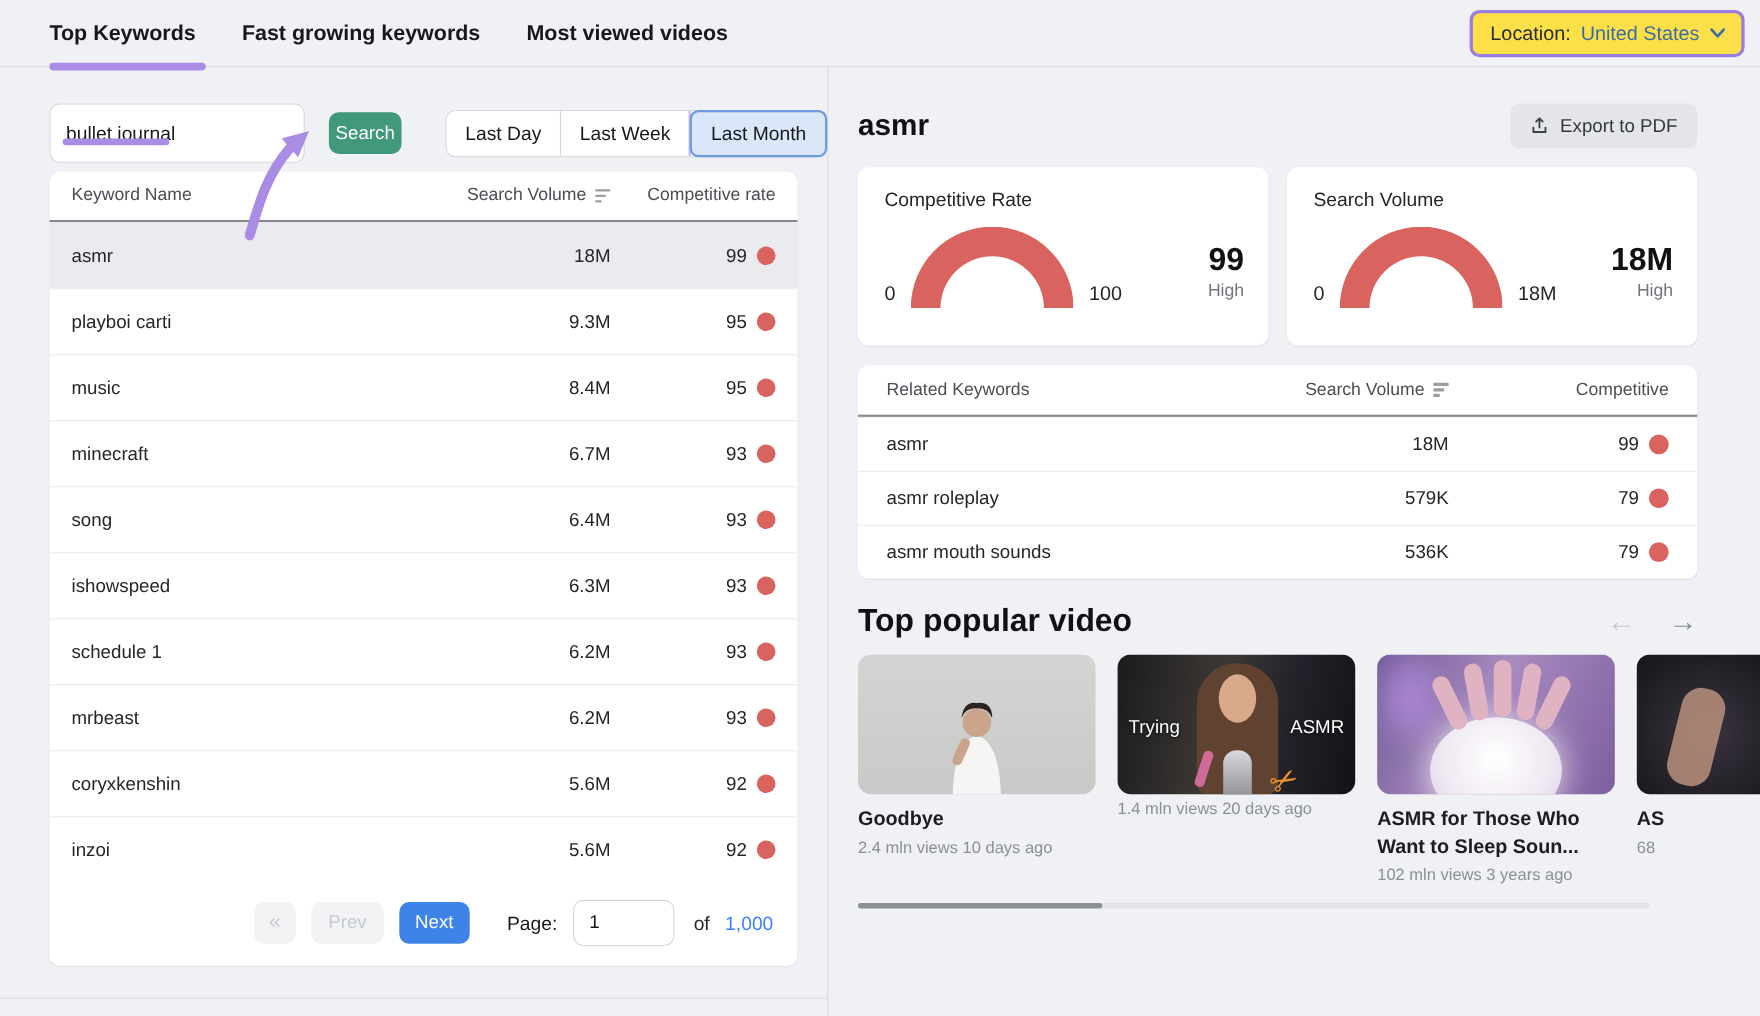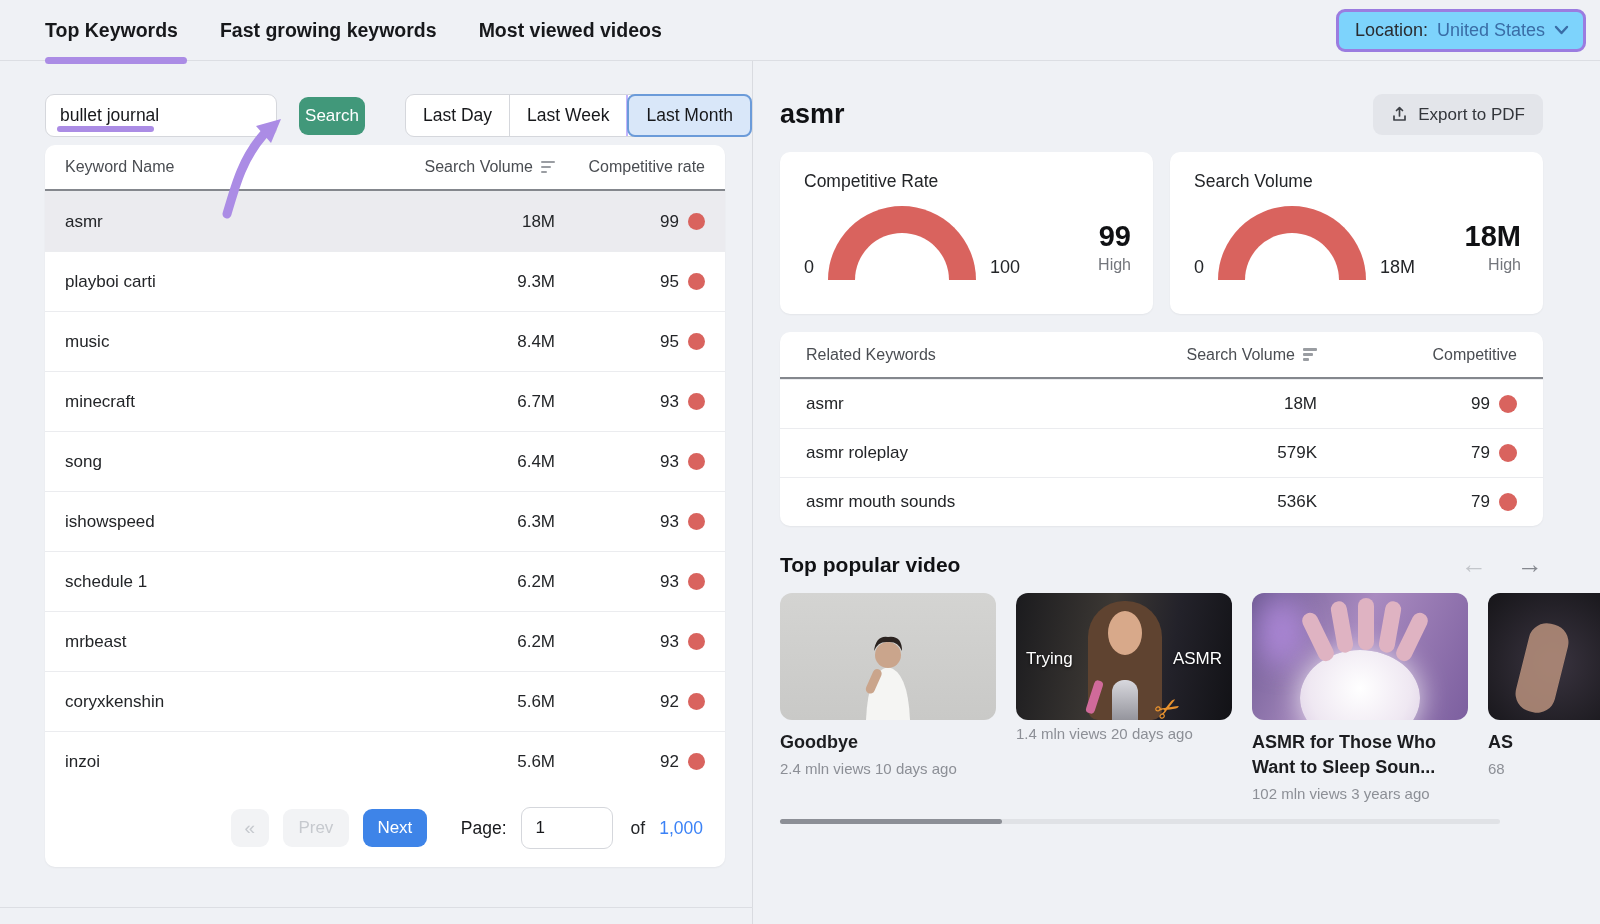--- a/index.html
+++ b/index.html
@@ -12,33 +12,33 @@
   
   .topbar {
     height:61px; display:flex; align-items:center;
     padding:0 14px 0 45px; border-bottom:1px solid #dcdee3;
   }
   .tabs { display:flex; gap:42px; align-items:center; }
   .tab { font-size:19.5px; font-weight:700; color:#17181b; cursor:pointer; white-space:nowrap; }
   .location-box {
     margin-left:auto; display:flex; align-items:center; gap:9px;
     border:3px solid #9b7ce0; border-radius:9px; padding:8px 14px 8px 16px;
-    background:#7dd3fc; cursor:pointer;
+    background:#fde047; cursor:pointer;
   }
   .location-label { font-size:18px; color:#2a2c31; }
   .location-value { font-size:18px; color:#3a6da6; }
   
   .main { display:flex; height:863px; }
   .left-panel { width:753px; border-right:1px solid #d9dbe0; position:relative; }
   .right-panel { flex:1; padding:33px 0 0 27px; position:relative; }
   .left-bottom-line { position:absolute; left:0; bottom:16px; width:753px; height:1px; background:#dcdee3; }
   
   .controls { display:flex; align-items:center; margin:33px 0 0 45px; }
   .search-input {
-    width:232px; height:43px; border:1px solid #d5d7dc; border-radius:9px;
+    width:232px; height:54px; border:1px solid #d5d7dc; border-radius:9px;
     background:#fff; font-family:"Liberation Sans",sans-serif; font-size:17.5px; color:#17181b;
     padding:0 14px; outline:none;
   }
   .search-btn {
     margin-left:22px; width:80px; height:38px; border:none; border-radius:9px;
     background:#41987a; color:#fff; font-family:"Liberation Sans",sans-serif;
     font-size:17px; cursor:pointer;
   }
   .segmented {
     margin-left:40px; display:flex; background:#fff;
@@ -108,21 +108,21 @@
   .gauge-level { font-size:16px; color:#73767c; margin-top:3px; }
   
   .rel-card { width:763px; margin-top:18px; background:#fff; border-radius:10px; box-shadow:0 1px 2px rgba(20,22,26,.05); }
   .rel-grid { display:grid; grid-template-columns:1fr 250px 200px; align-items:center; padding:0 26px; }
   .rel-head { height:47px; border-bottom:2px solid #84878d; }
   .rel-row { height:49px; border-top:1px solid #ebecef; cursor:pointer; }
   .rel-row:first-of-type { border-top:none; }
   .dot-sm { width:18px; height:18px; border-radius:50%; background:#d9635e; }
   
   .videos-head { width:763px; display:flex; align-items:center; margin-top:23px; }
-  .videos-title { font-size:21px; font-weight:800; color:#101114; }
+  .videos-title { font-size:29px; font-weight:800; color:#101114; }
   .vid-arrows { margin-left:auto; display:flex; gap:30px; font-size:26px; }
   .arrow-prev { color:#c3c6cb; cursor:pointer; }
   .arrow-next { color:#85888f; cursor:pointer; }
   .video-strip { width:820px; margin-top:13px; display:flex; gap:20px; overflow:hidden; }
   .video-card { width:216px; flex:0 0 216px; cursor:pointer; }
   .thumb { width:216px; height:127px; border-radius:12px; overflow:hidden; position:relative; }
   .vtitle { margin-top:10px; font-size:18px; font-weight:700; color:#1c1d20; line-height:1.38; max-height:51px; overflow:hidden; }
   .vstats { margin-top:5px; font-size:15px; color:#8c8f96; }
   
   .thumb-1 { background:linear-gradient(180deg,#d4d4d2 0%,#c9c9c7 100%); }

